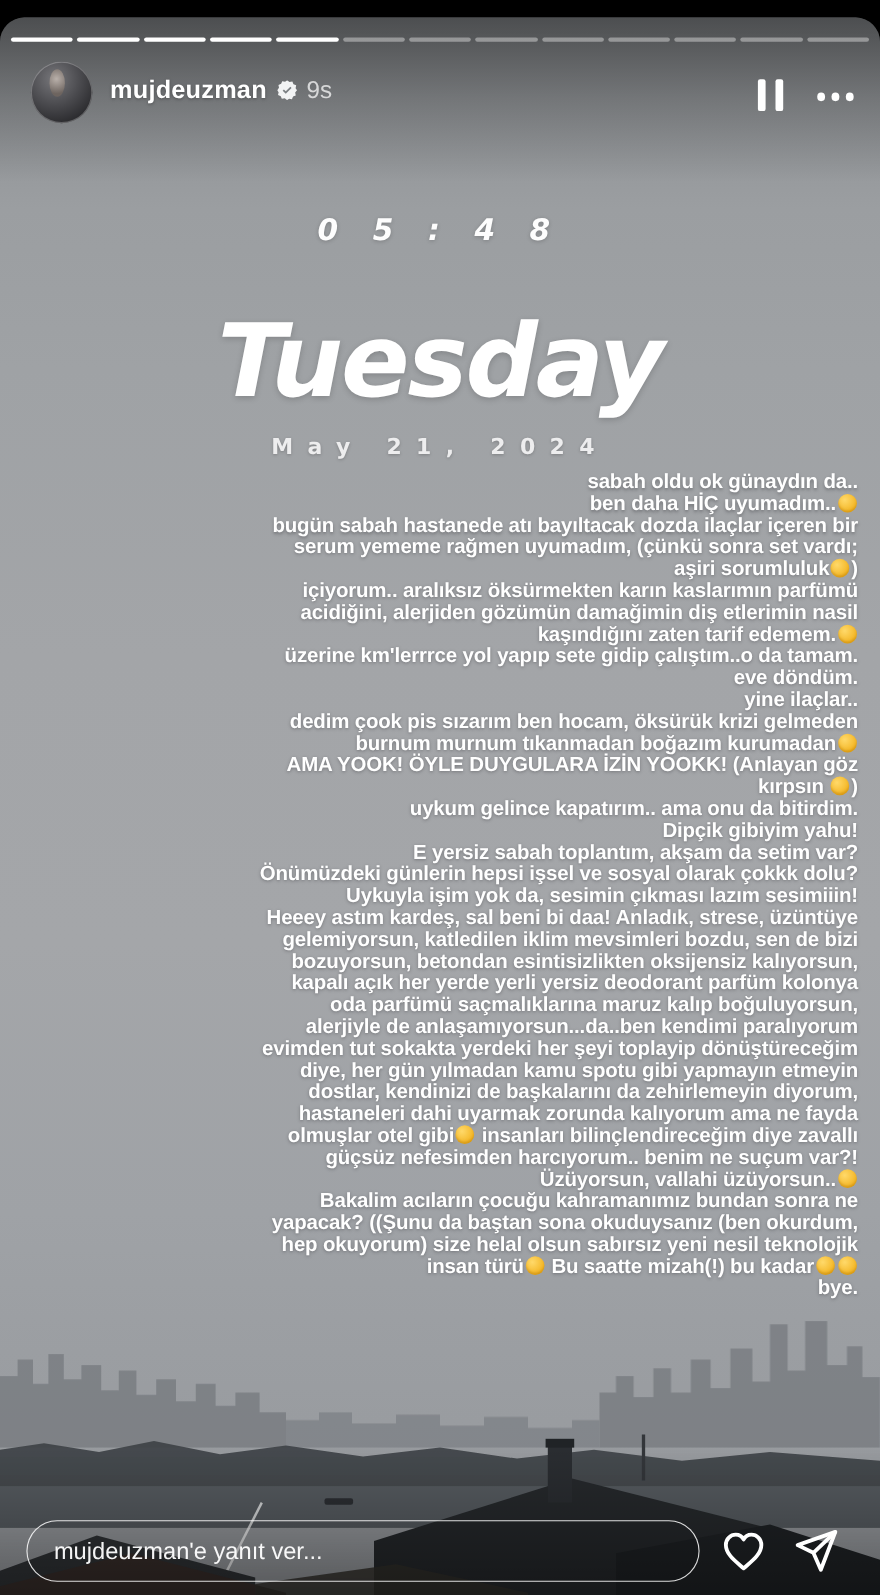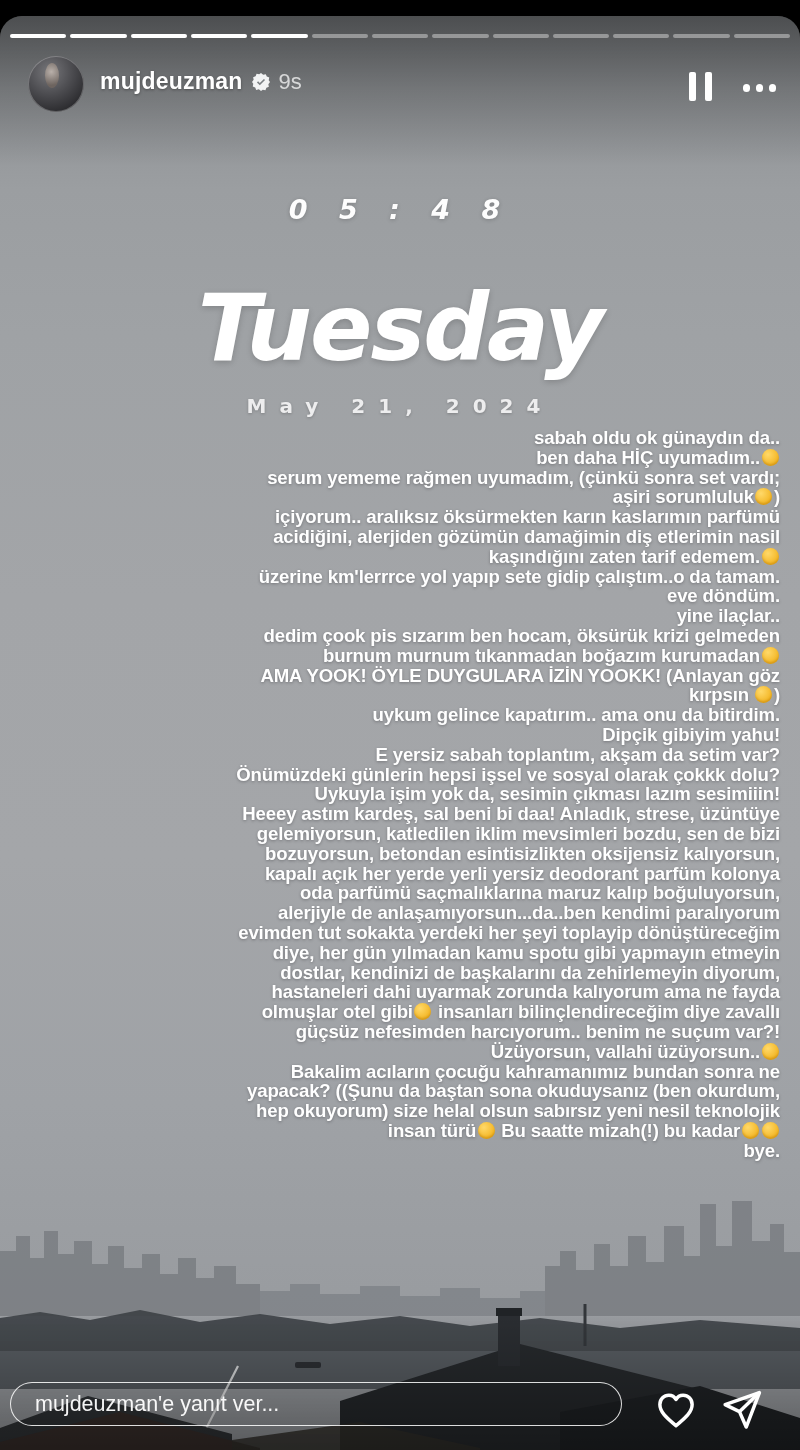--- a/index.html
+++ b/index.html
@@ -49,21 +49,21 @@
   
   .story-text{position:absolute;left:20px;right:20px;top:412px;text-align:right;}
   .story-line{color:#ffffff;font-size:18.6px;font-weight:700;line-height:19.8px;
          letter-spacing:-.15px;white-space:nowrap;
          text-shadow:0 1px 3px rgba(40,40,45,.38);}
   .emoji{display:inline-block;width:17px;height:17px;border-radius:50%;
          background:radial-gradient(circle at 35% 32%,#ffd96a,#f2b21d 78%);
          box-shadow:inset 0 -2px 2px rgba(170,110,0,.35);vertical-align:-2px;margin:0 1.5px;}
 
   
-  .reply-bar{position:absolute;left:10px;top:1366px;width:612px;height:44px;
+  .reply-bar{position:absolute;left:24px;top:1366px;width:612px;height:56px;
          border:1.7px solid rgba(255,255,255,.85);border-radius:30px;box-sizing:border-box;
          background:rgba(0,0,0,.02);}
   .reply-bar input{width:100%;height:100%;background:transparent;border:none;outline:none;
          color:#fff;font-size:21.5px;font-family:"Liberation Sans",sans-serif;
          padding:0 24px;box-sizing:border-box;}
   .reply-bar input::placeholder{color:rgba(255,255,255,.95);opacity:1;}
   .icon-btn{position:absolute;cursor:pointer;}
   .icon-heart{left:654px;top:1372px;width:44px;height:44px;}
   .icon-plane{left:720px;top:1372px;width:44px;height:44px;}
 
@@ -137,20 +137,21 @@
       <span></span>
     </div>
 
   <div class="clock">0 5 : 4 8</div>
   <div class="dayname">Tuesday</div>
   <div class="dateline">May 21, 2024</div>
 
   <div class="story-text">
       <div class="story-line">sabah oldu ok günaydın da..</div>
       <div class="story-line">ben daha HİÇ uyumadım..<span class="emoji"></span></div>
+      <div class="story-line">bugün sabah hastanede atı bayıltacak dozda ilaçlar içeren bir</div>
       <div class="story-line">serum yememe rağmen uyumadım, (çünkü sonra set vardı;</div>
       <div class="story-line">aşiri sorumluluk<span class="emoji"></span>)</div>
       <div class="story-line">içiyorum.. aralıksız öksürmekten karın kaslarımın parfümü</div>
       <div class="story-line">acidiğini, alerjiden gözümün damağimin diş etlerimin nasil</div>
       <div class="story-line">kaşındığını zaten tarif edemem.<span class="emoji"></span></div>
       <div class="story-line">üzerine km'lerrrce yol yapıp sete gidip çalıştım..o da tamam.</div>
       <div class="story-line">eve döndüm.</div>
       <div class="story-line">yine ilaçlar..</div>
       <div class="story-line">dedim çook pis sızarım ben hocam, öksürük krizi gelmeden</div>
       <div class="story-line">burnum murnum tıkanmadan boğazım kurumadan<span class="emoji"></span></div>

